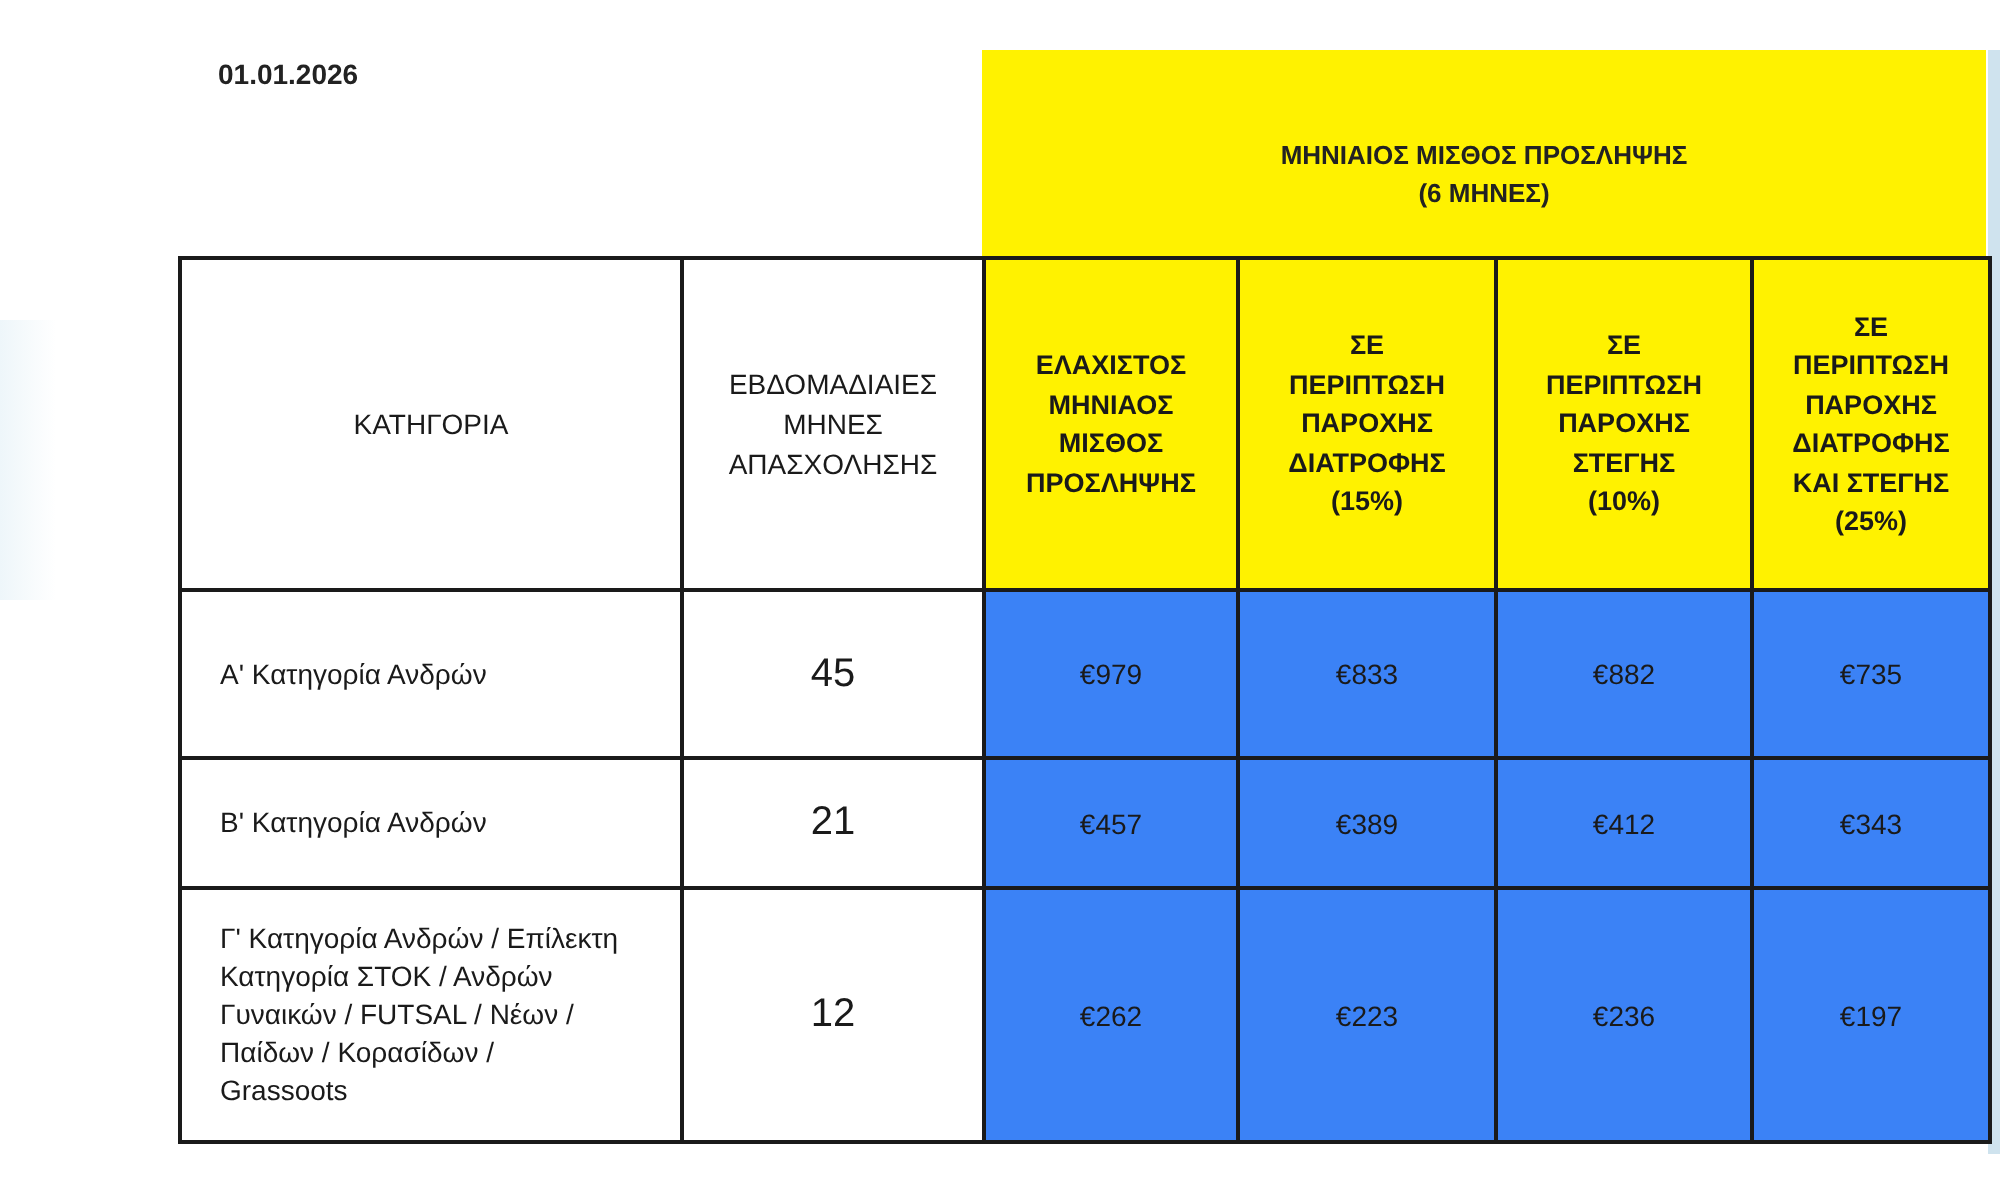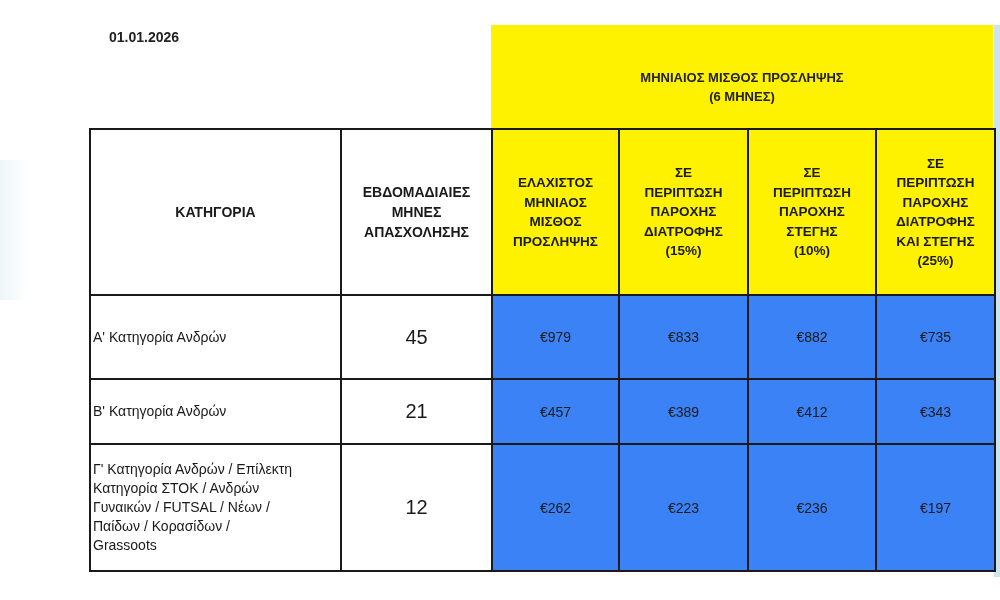--- a/index.html
+++ b/index.html
@@ -30,26 +30,26 @@
   }
   .grid {
     position:absolute; left:89px; top:128px;
     border-collapse:collapse; table-layout:fixed;
   }
   .grid td {
     border:2px solid #1a1a1a; padding:0;
     font-size:14px; text-align:center; vertical-align:middle;
   }
   .grid .hdr td { height:164px; }
-  .grid .hdr .plain { font-weight:bold; font-size:14px; line-height:20px; }
+  .grid .hdr .plain { font-weight:normal; font-size:14px; line-height:20px; }
   .grid .hdr .yel { background:#fff200; font-weight:bold; font-size:13.5px; line-height:19.5px; }
   .grid .r1 td { height:82px; }
   .grid .r2 td { height:63px; }
   .grid .r3 td { height:125px; }
-  .grid td.cat { text-align:left; padding-left:2px; line-height:19px; font-size:14px;border-radius:14px; }
+  .grid td.cat { text-align:left; padding-left:19px; line-height:19px; font-size:14px;border-radius:14px; }
   .grid td.val { background:#3b82f6; font-size:14px; }
   .grid td.hours { font-size:20px; }
 </style>
 </head>
 <body>
 
 <div class="left-tint"></div>
 
 <div class="date">01.01.2026</div>
 

